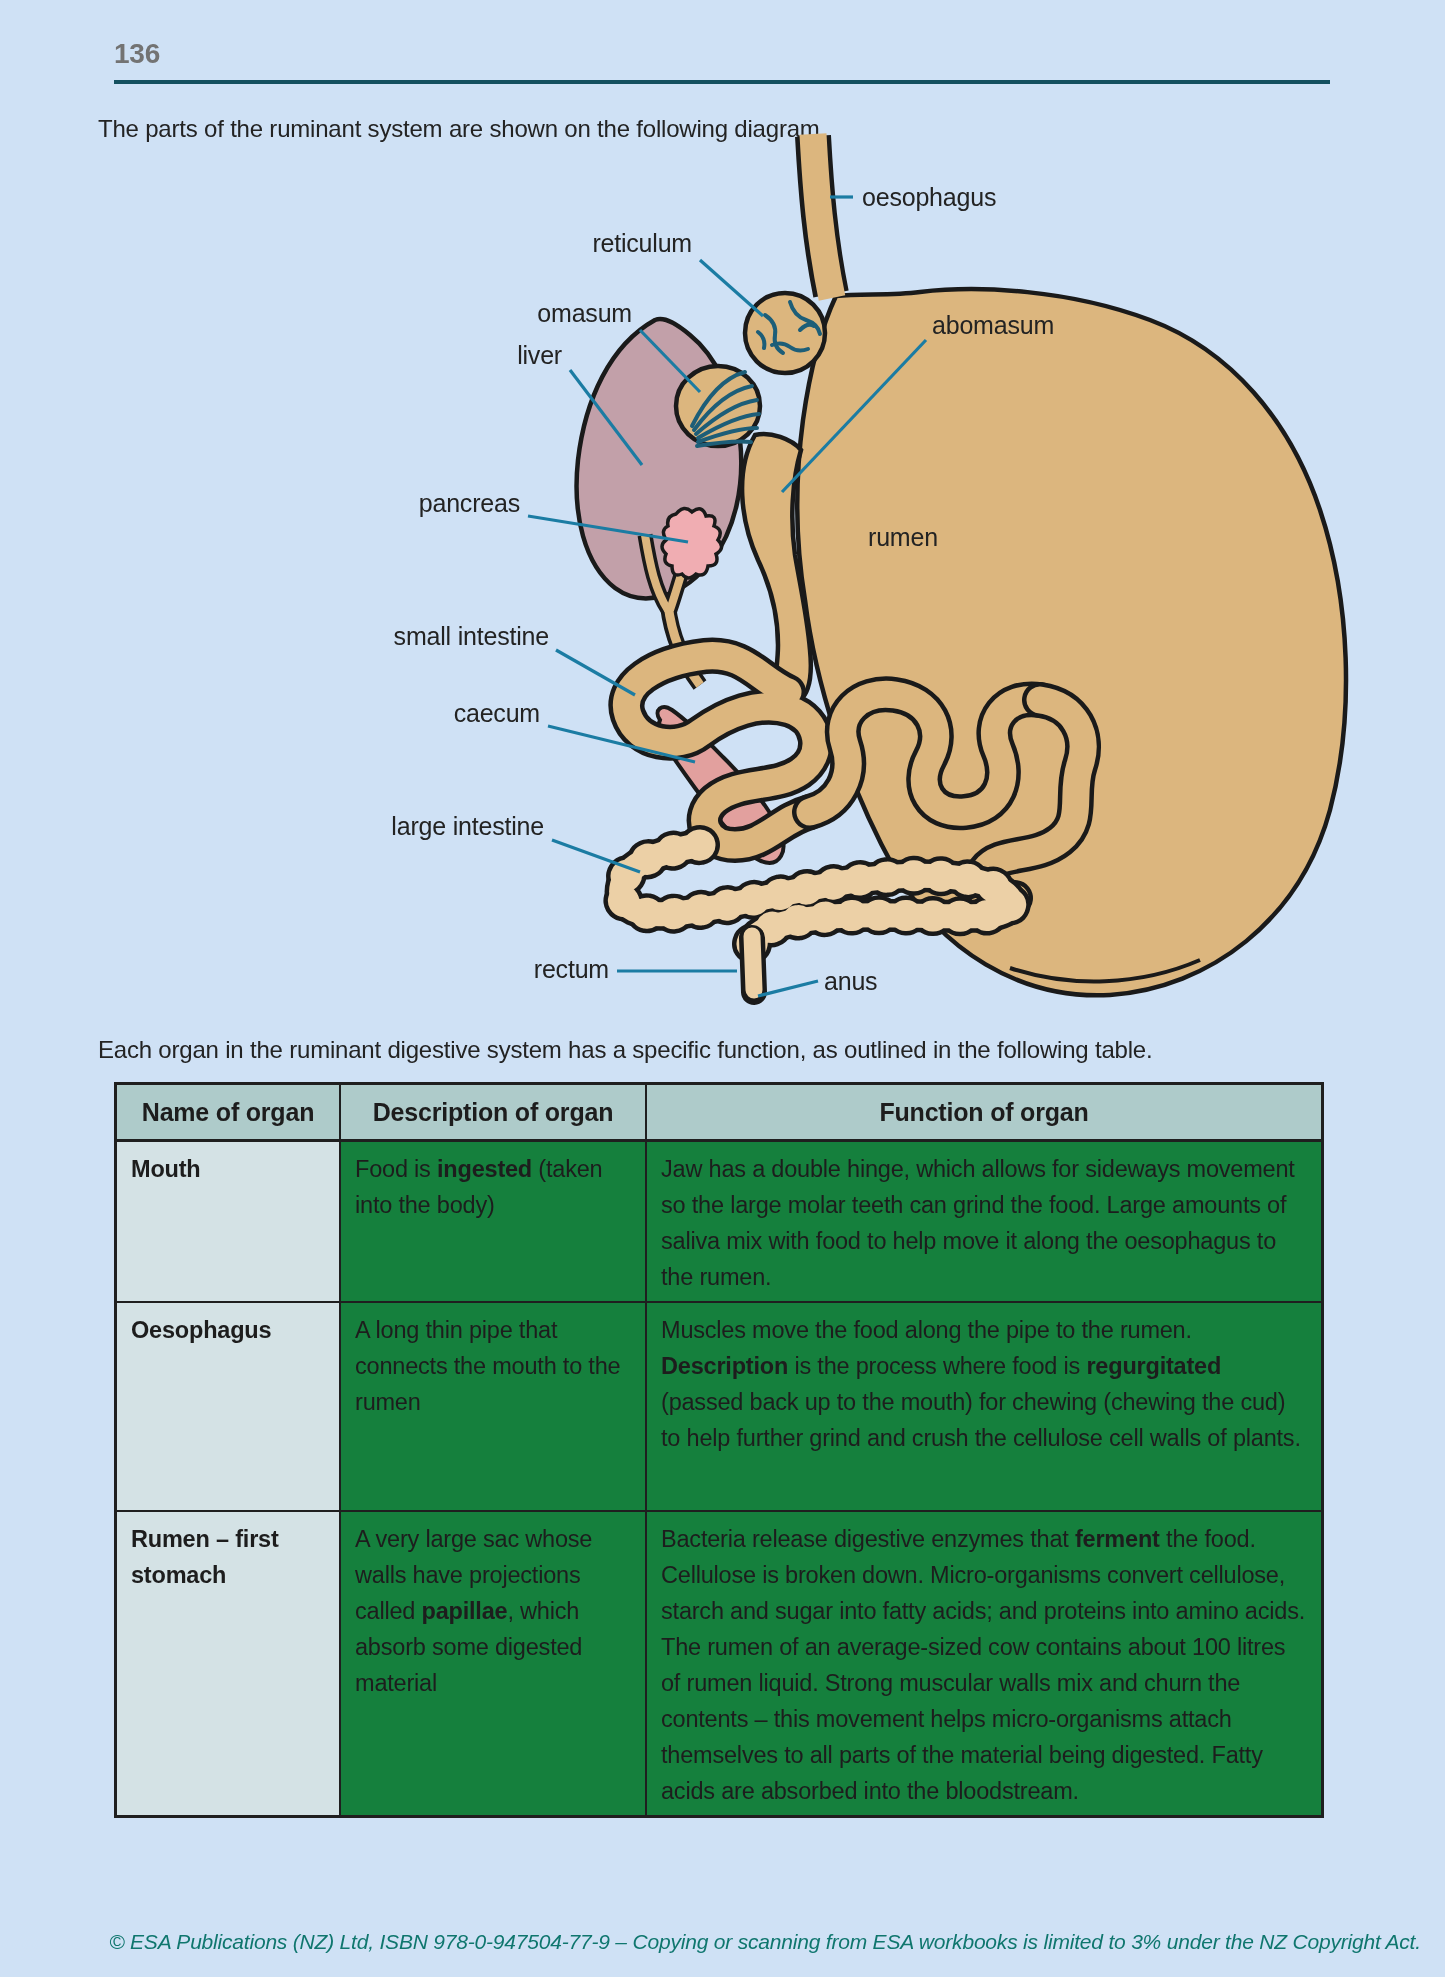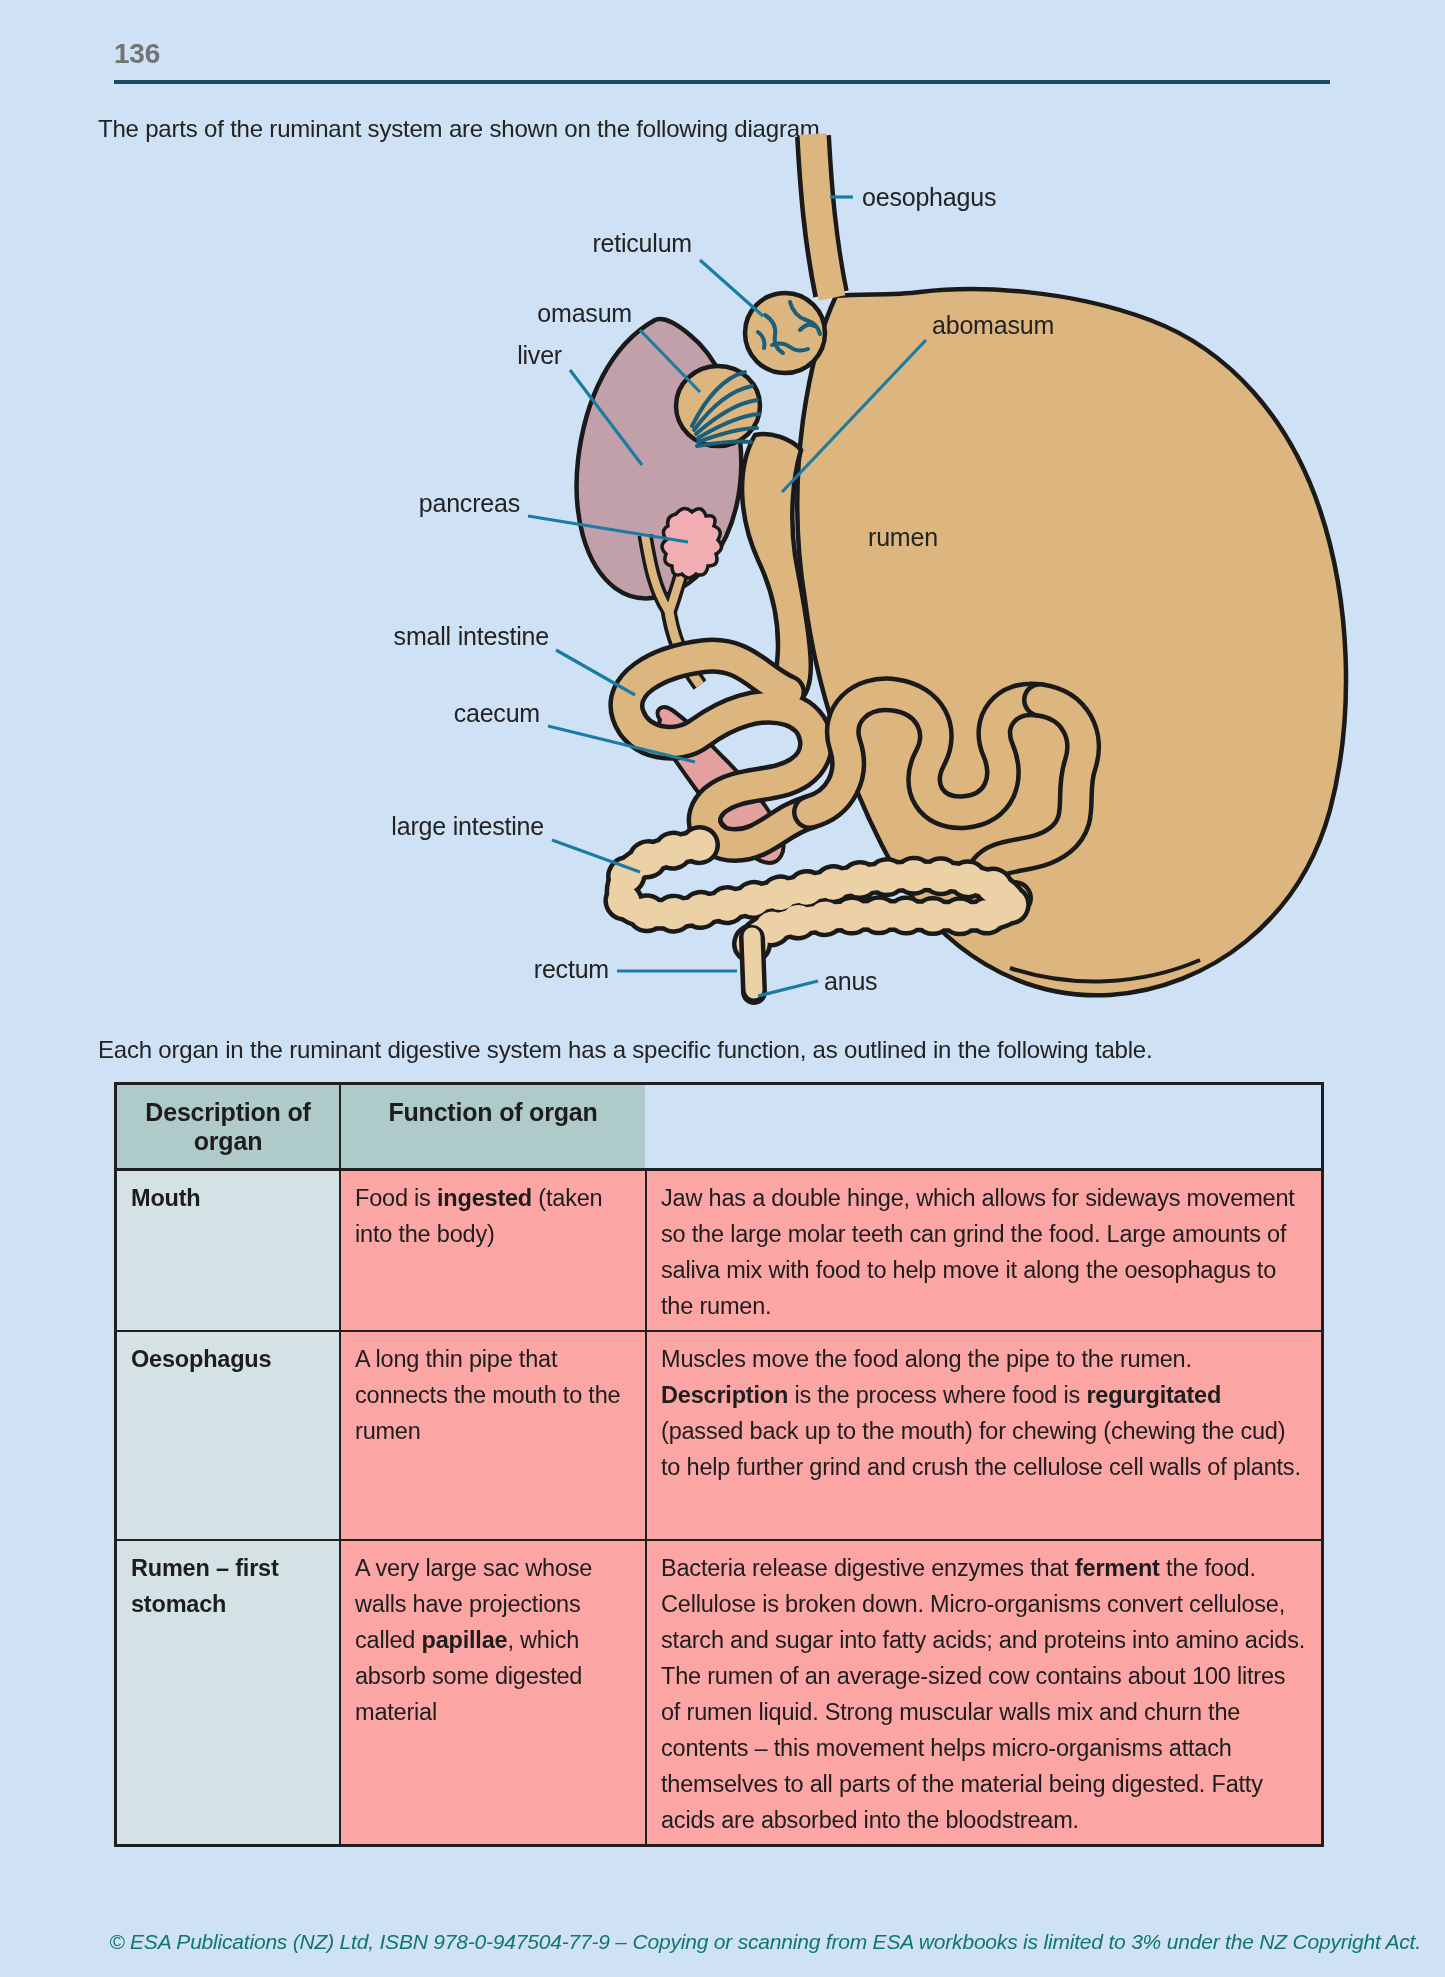--- a/index.html
+++ b/index.html
@@ -47,21 +47,21 @@
     text-align:center;
     padding:13px 6px 12px 6px;
     border-left:2.5px solid #1f1f1f;
   }
   .th:first-child{border-left:none;}
   .theadrow{border-bottom:0.5px solid #1f1f1f;}
   .td{
     font-size:23.5px;color:#1d1d1d;line-height:36px;
     padding:9px 14px 6px 14px;
     border-left:2.5px solid #1f1f1f;
-    background:#fca5a5;
+    background:#15803d;
   }
   .td.name{
     background:#d4e2e5;font-weight:bold;border-left:none;
   }
   .row-mouth{min-height:158px;}
   .row-oesophagus{min-height:207px;}
   .row-rumen{min-height:298px;}
   .footer{
     position:absolute;left:85px;right:0;top:1930px;
     text-align:center;
@@ -203,20 +203,21 @@
     <text class="dlabel" x="540" y="722" text-anchor="end">caecum</text>
     <text class="dlabel" x="544" y="835" text-anchor="end">large intestine</text>
     <text class="dlabel" x="609" y="978" text-anchor="end">rectum</text>
     <text class="dlabel" x="824" y="990" text-anchor="start">anus</text>
   </svg>
 
   <div class="para para2">Each organ in the ruminant digestive system has a specific function, as outlined in the following table.</div>
 
   <div class="dtable">
     <div class="trow theadrow">
+      <div class="th">Name of organ</div>
       <div class="th">Description of organ</div>
       <div class="th">Function of organ</div>
     </div>
     <div class="trow row-mouth">
       <div class="td name">Mouth</div>
       <div class="td desc"><span>Food is </span><b>ingested</b><span> (taken into the body)</span></div>
       <div class="td func"><span>Jaw has a double hinge, which allows for sideways movement so the large molar teeth can grind the food. Large amounts of saliva mix with food to help move it along the oesophagus to the rumen.</span></div>
     </div>
     <div class="trow row-oesophagus">
       <div class="td name">Oesophagus</div>

